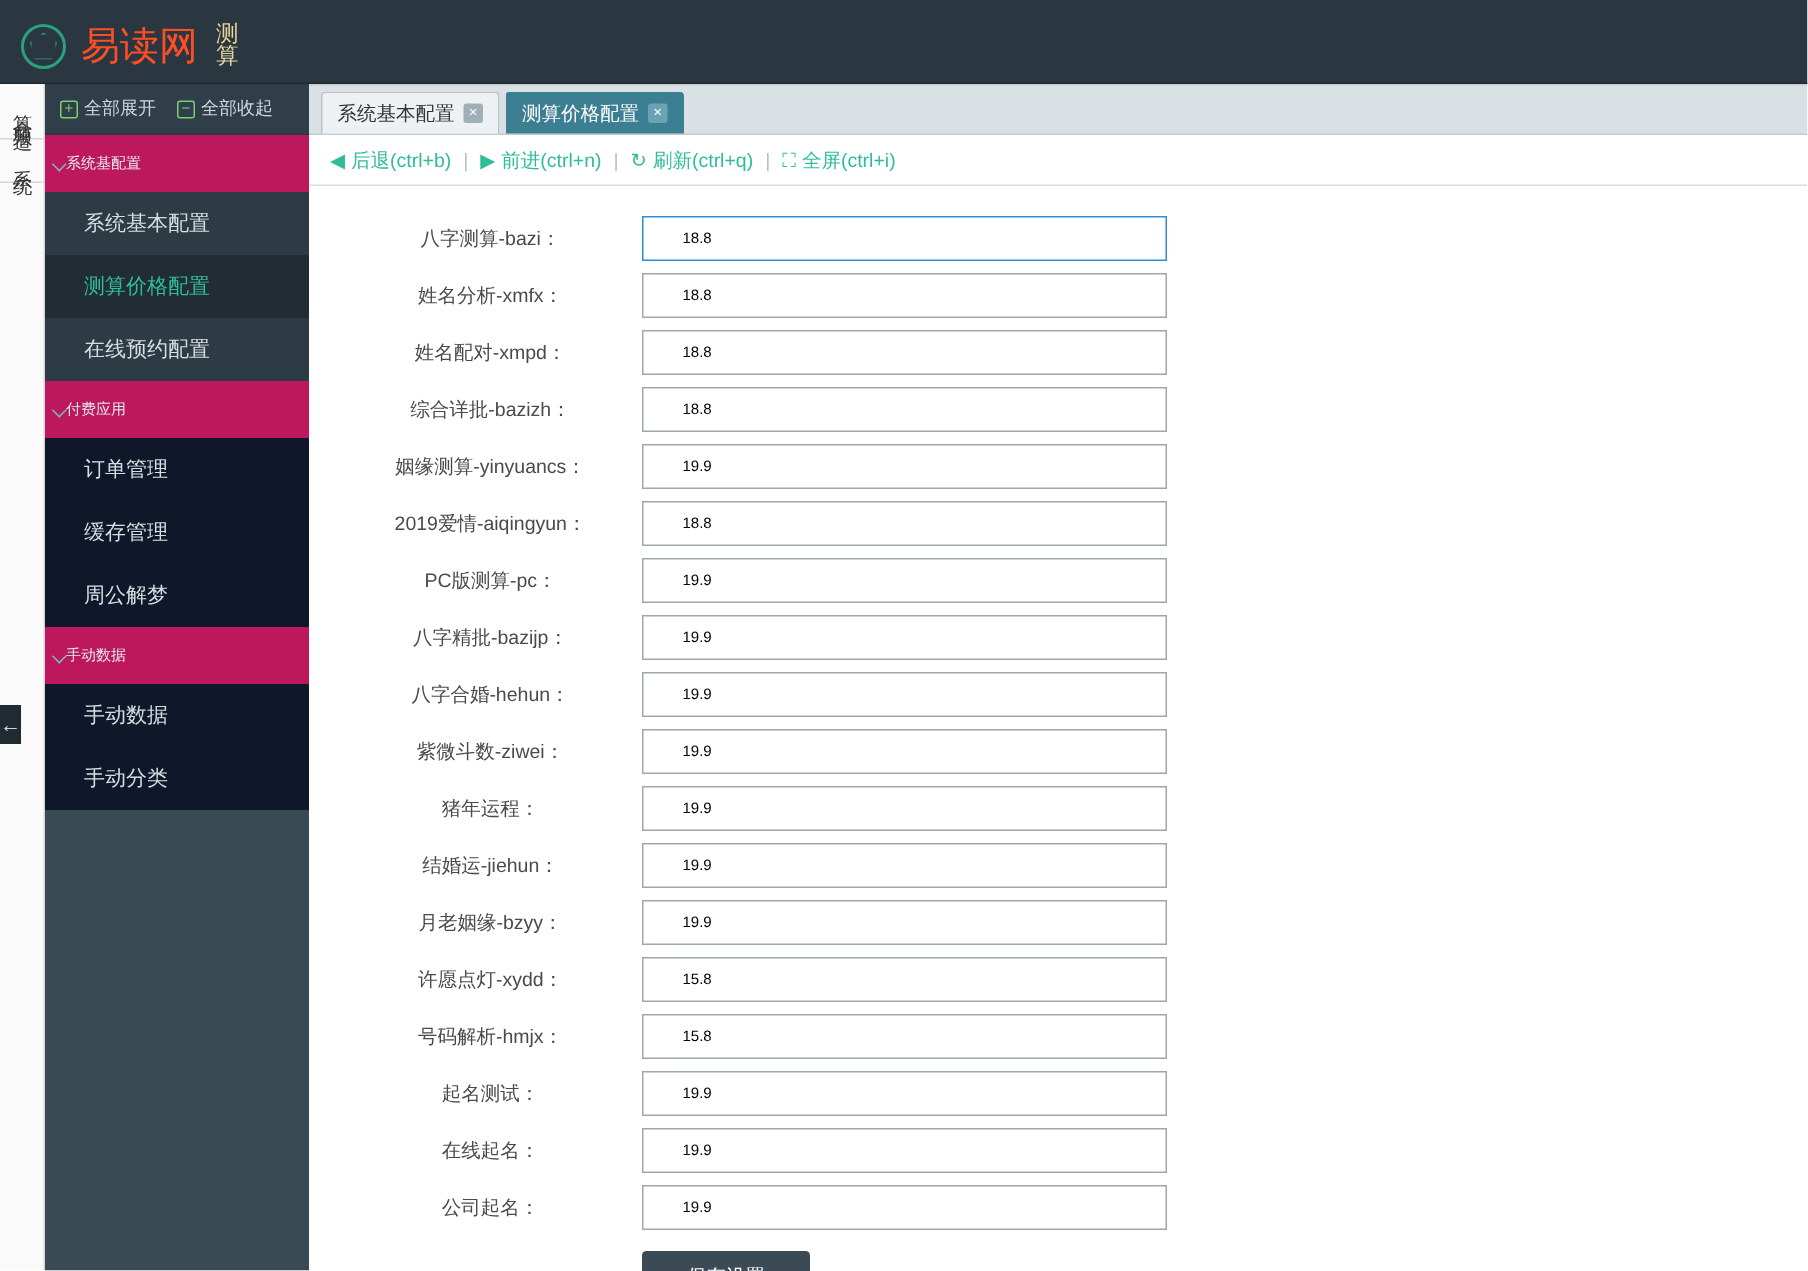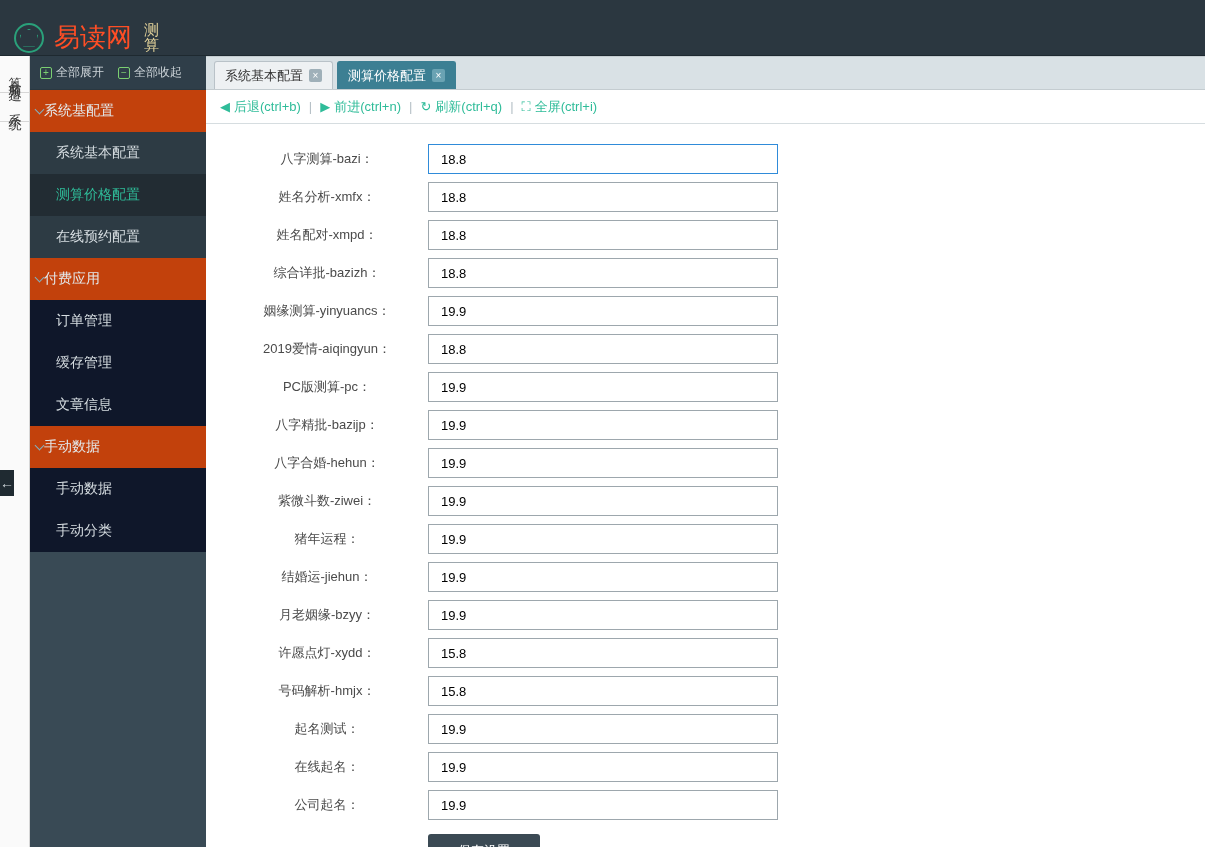--- a/index.html
+++ b/index.html
@@ -1,41 +1,41 @@
 <!DOCTYPE html>
 <html><head>
 <meta charset="utf-8">
 <style>
 * { margin: 0; padding: 0; box-sizing: border-box; }
 body { font-family: "Microsoft YaHei", Arial, sans-serif; font-size: 13px; background: #fff; overflow: hidden; }
 
 .root { display: flex; flex-direction: column; width: 1205px; height: 847px; }
 
 
-.topbar { height: 56px; background: #2b3740; display: flex; align-items: flex-end; padding: 0 14px; border-bottom: 1px solid #1e2930; }
+.topbar { height: 56px; background: #2b3740; display: flex; align-items: flex-start; padding: 13px 14px; border-bottom: 1px solid #1e2930; }
 .logo-wrap { display: flex; align-items: center; gap: 10px; }
 .logo-icon { width: 30px; height: 30px; border: 2px solid #2aa17a; border-radius: 50%; position: relative; }
 .logo-icon::before { content: ''; position: absolute; inset: 4px; border: 1.5px solid #2aa17a; clip-path: polygon(50% 0%, 100% 38%, 82% 100%, 18% 100%, 0% 38%); }
 .logo-text { font-family: KaiTi, serif; font-size: 26px; color: #ff4e25; font-weight: 500; }
 .logo-sub { font-family: KaiTi, serif; font-size: 15px; color: #e6d59b; margin-left: 2px; line-height: 1; }
 .logo-sub span { display: block; }
 
 
 .body { flex: 1; display: flex; min-height: 0; }
 
 
 .vtabs { width: 30px; background: #fafafa; border-right: 1px solid #d6d6d6; display: flex; flex-direction: column; font-size: 13px; color: #333; }
 .vtab { flex: 0 0 auto; padding: 10px 6px; writing-mode: vertical-rl; text-orientation: upright; letter-spacing: 4px; border-bottom: 1px solid #d6d6d6; cursor: pointer; display:flex; align-items:center; justify-content:center; }
 
 
 .sidebar { width: 176px; background: #394a55; color: #cfd6da; display: flex; flex-direction: column; }
 .side-controls { height: 34px; background: #2f3e49; display: flex; align-items: center; gap: 14px; padding: 0 10px; font-size: 12px; border-bottom: 1px solid #2a3740; }
 .sc-btn { color: #cfd6da; cursor: pointer; display: inline-flex; align-items: center; gap: 4px; }
 .sc-icon { width: 12px; height: 12px; border: 1px solid #7bcf71; border-radius: 2px; display:inline-flex; align-items:center; justify-content:center; color:#7bcf71; font-size:10px; line-height:1;}
-.side-group { background: #c2410c; padding: 12px 14px; font-size: 14px; color: #e3e9ec; position: relative; }
+.side-group { background: #be185d; padding: 12px 14px; font-size: 10px; color: #e3e9ec; position: relative; }
 .side-group::before { content: ''; position: absolute; left: 6px; top: 16px; width: 6px; height: 6px; border-left: 1.5px solid #82b1c0; border-bottom: 1.5px solid #82b1c0; transform: rotate(-45deg); }
 .side-item { padding: 12px 14px 12px 26px; font-size: 14px; color: #d7dee2; background: #0f172a; cursor: pointer; }
 .side-item.dark { background: #2d3b44; }
 .side-item.active { background: #222c33; color: #2fbc99; }
 
 
 .main { flex: 1; display: flex; flex-direction: column; min-width: 0; background: #fff; }
 .tabbar { height: 34px; background: #d9e1e5; border-top: 1px solid #c4ccd0; border-bottom: 1px solid #c4ccd0; display: flex; align-items: flex-end; padding-left: 8px; gap: 4px; }
 .tab { height: 28px; padding: 0 10px; background: #eef1f3; border: 1px solid #b9c2c8; border-bottom: none; border-radius: 3px 3px 0 0; display: flex; align-items: center; gap: 6px; font-size: 13px; color: #333; cursor: pointer; }
 .tab.active { background: #3c7f93; color: #fff; border-color: #3c7f93; }
@@ -43,21 +43,21 @@
 .tab.active .tab-close { background: #6aa3b3; }
 
 .toolbar { height: 34px; border-bottom: 1px solid #d6dde0; display: flex; align-items: center; padding: 0 14px; font-size: 13px; gap: 8px; }
 .tool-link { color: #2fbc99; cursor: pointer; display: inline-flex; align-items: center; gap: 4px; }
 .tool-sep { color: #b5c0c6; }
 .tool-icon { color: #2fbc99; font-size: 13px; }
 
 .content { flex: 1; overflow: auto; padding: 20px 0 20px 32px; }
 .form-row { display: flex; align-items: center; margin-bottom: 8px; }
 .form-label { width: 190px; text-align: center; padding-right: 12px; font-size: 13px; color: #4a4a4a; }
-.form-input { width: 350px; height: 30px; padding: 0 12px; border: 1px solid #9da7ad; font-size: 13px; }
+.form-input { width: 350px; height: 30px; padding: 0 26px; border: 1px solid #9da7ad; font-size: 10px; }
 .btn-row { margin-top: 14px; margin-left: 190px; }
 .save-btn { padding: 8px 30px; background: #3b4a54; color: #fff; border: none; border-radius: 3px; font-size: 13px; cursor: pointer; }
 
 
 .collapse-handle { position: fixed; left: 0; top: 470px; width: 14px; height: 26px; background: #1f2a31; color: #cfd6da; display:flex;align-items:center;justify-content:center; font-size:14px; cursor:pointer; }
 </style>
 </head>
 <body>
 
 <div class="root">
@@ -90,21 +90,21 @@
         </span>
       </div>
       <div id="sidebar-body">
           <div class="side-group">系统基配置</div>
           <div class="side-item dark">系统基本配置</div>
           <div class="side-item active">测算价格配置</div>
           <div class="side-item dark">在线预约配置</div>
           <div class="side-group">付费应用</div>
           <div class="side-item">订单管理</div>
           <div class="side-item">缓存管理</div>
-          <div class="side-item">文章信息</div>
+          <div class="side-item">周公解梦</div>
           <div class="side-group">手动数据</div>
           <div class="side-item">手动数据</div>
           <div class="side-item">手动分类</div>
         </div>
     </div>
 
     <div class="main">
       <div class="tabbar" id="tabbar">
           <div class="tab">
             <span>系统基本配置</span>

